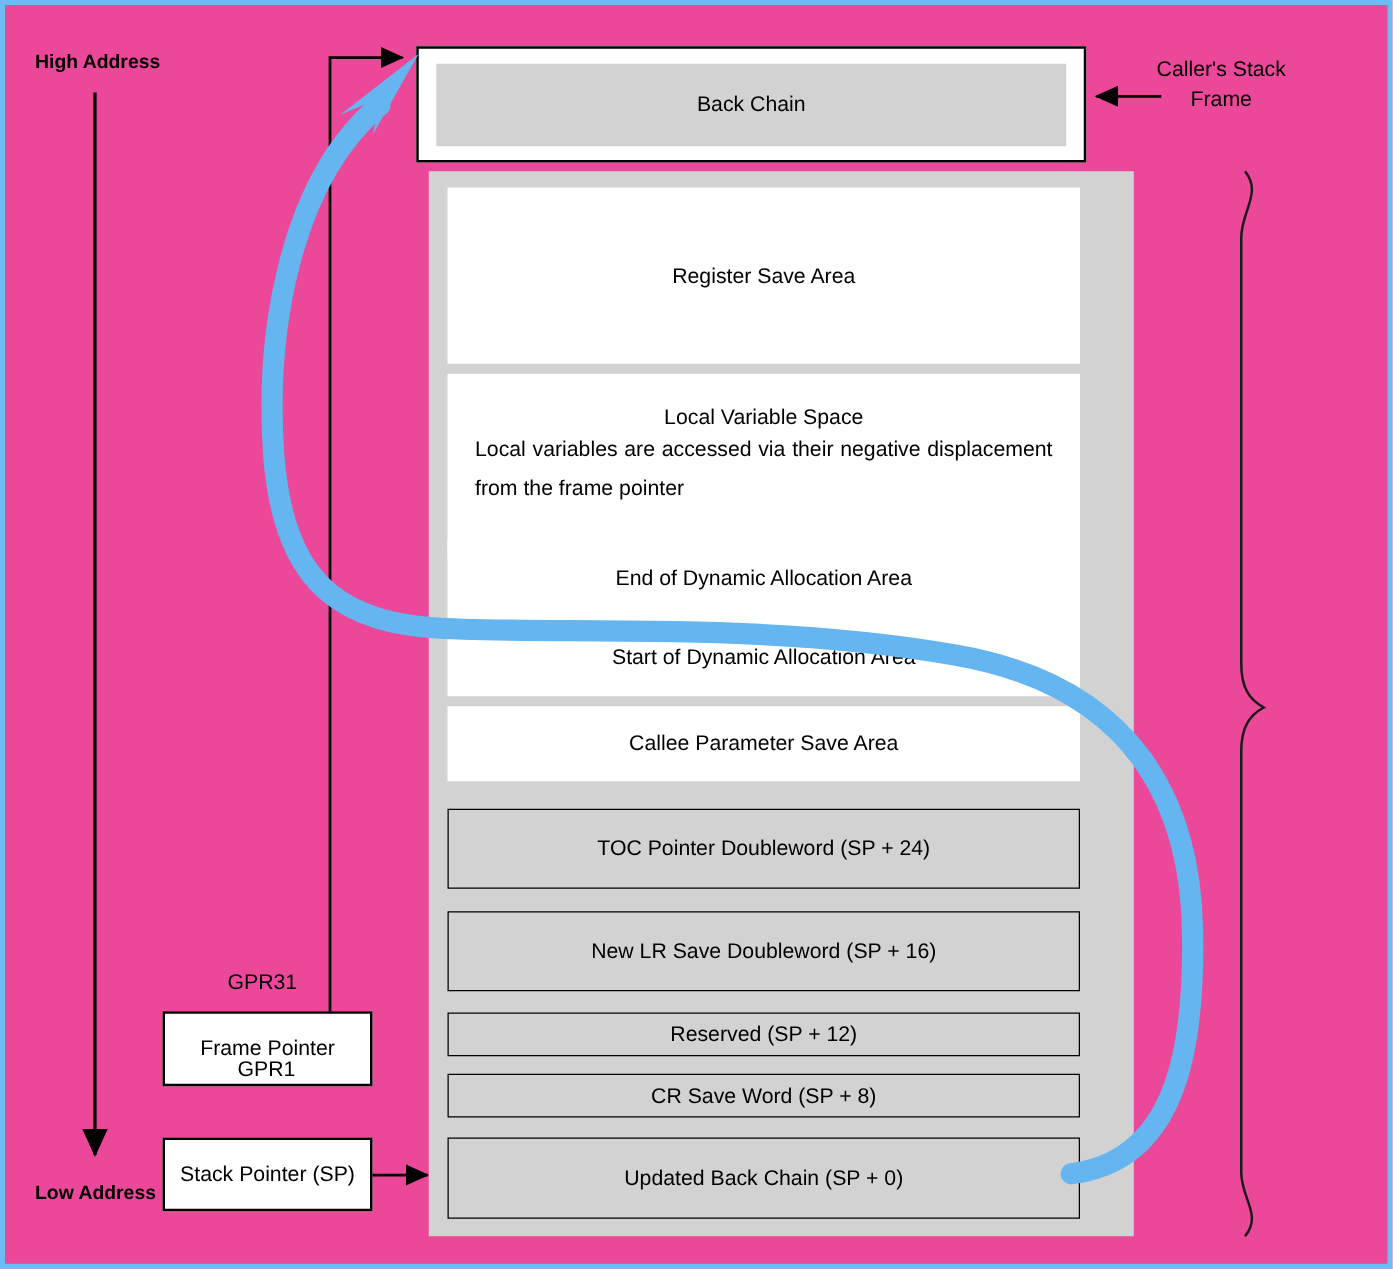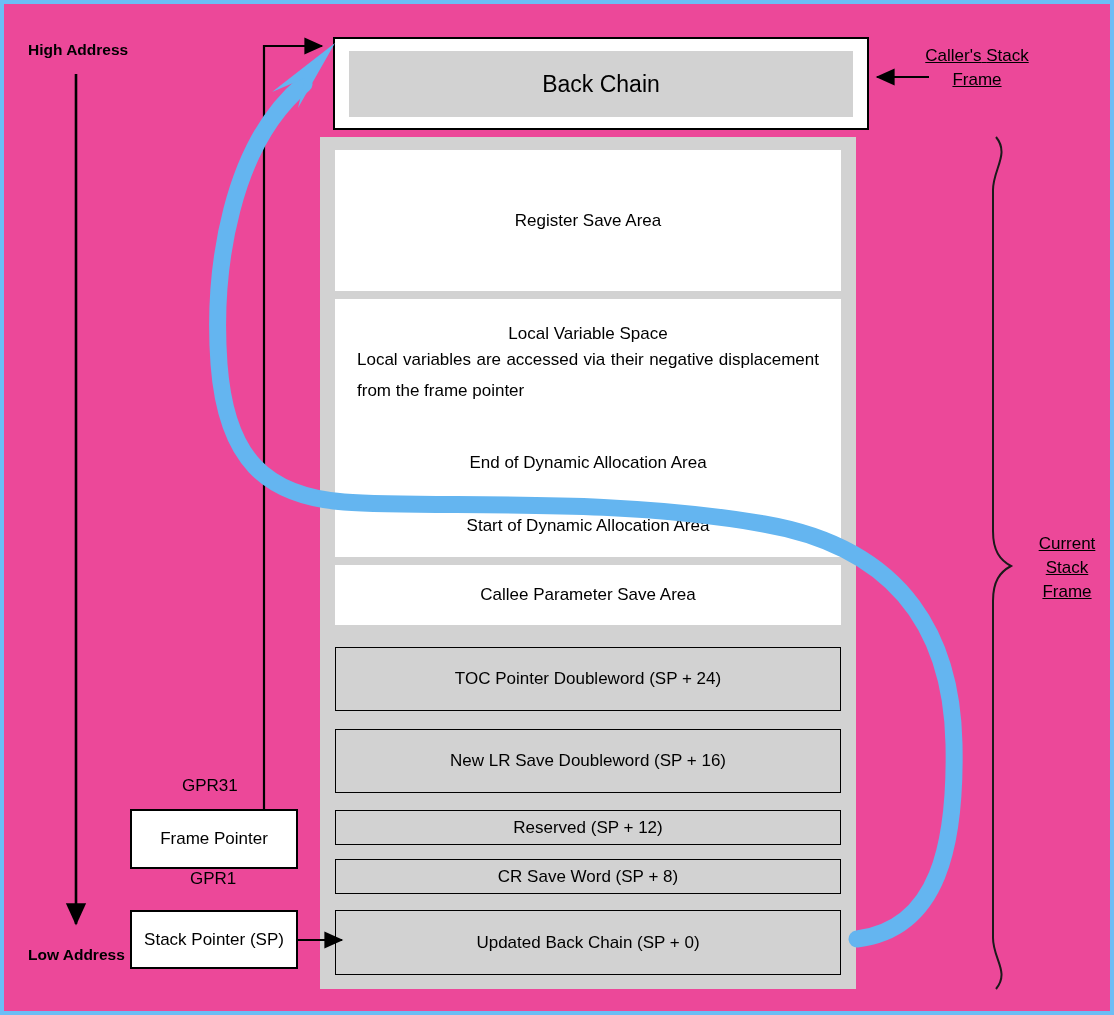--- a/index.html
+++ b/index.html
@@ -16,27 +16,28 @@
 
   
   .lbl{
     position:absolute;
     color:#000000;
     font-size:17px;
     line-height:22px;
     white-space:pre;
   }
   .lbl.bold{font-weight:bold;font-size:15.5px;}
-  .lbl.center{text-align:center;white-space:normal;text-decoration:underline;}
+  .lbl.center{text-align:center;white-space:normal;}
 
   
   #frame-container{
     position:absolute;
-    left:316px;top:133px;width:536px;height:852px;
+    left:339px;top:133px;width:536px;height:852px;
     background:#d2d2d2;
+    padding-left:28px;
   }
 
   .slot{
     position:absolute;
     left:15px;
     width:506px;
     box-sizing:border-box;
     display:flex;
     flex-direction:column;
     align-items:center;
@@ -62,21 +63,21 @@
     left:329px;top:33px;width:536px;height:93px;
     border:2px solid #000000;
     box-sizing:border-box;
     background:#ffffff;
   }
   #back-chain-slot{
     position:absolute;
     left:14px;top:12px;width:504px;height:66px;
     background:#d2d2d2;
     display:flex;align-items:center;justify-content:center;
-    font-size:23px;color:#000;
+    font-size:17px;color:#000;
   }
 
   
   .regbox{
     position:absolute;
     border:2px solid #000000;
     box-sizing:border-box;
     background:#ffffff;
     display:flex;align-items:center;justify-content:center;
     font-size:17px;color:#000;
@@ -141,32 +142,27 @@
     <div class="slot grayb" style="top:722px;height:35px;">
       <span class="line">CR Save Word (SP + 8)</span>
     </div>
 
     <div class="slot grayb" style="top:773px;height:65px;">
       <span class="line">Updated Back Chain (SP + 0)</span>
     </div>
 
   </div>
 
-  <div class="lbl center" style="left:1015px;top:528px;width:96px;line-height:24px;text-align:center;">
-    <span class="line">Current</span>
-    <span class="line">Stack</span>
-    <span class="line">Frame</span>
-  </div>
 
   <div class="lbl" style="left:178px;top:771px;">GPR31</div>
   <div class="regbox" id="frame-pointer-box">
     <span>Frame Pointer</span>
   </div>
 
-  <div class="lbl" style="left:186px;top:864px;">GPR1</div>
+  <div class="lbl" style="left:186px;top:841px;">GPR1</div>
   <div class="regbox" id="stack-pointer-box">
     <span>Stack Pointer (SP)</span>
   </div>
 
   <svg class="overlay" viewBox="0 0 1114 1015">
     <defs>
       <marker id="ah" markerWidth="9" markerHeight="9" refX="8" refY="4.5" orient="auto">
         <path d="M0,0.6 L8.6,4.5 L0,8.4 Z" fill="#000"></path>
       </marker>
     </defs>

